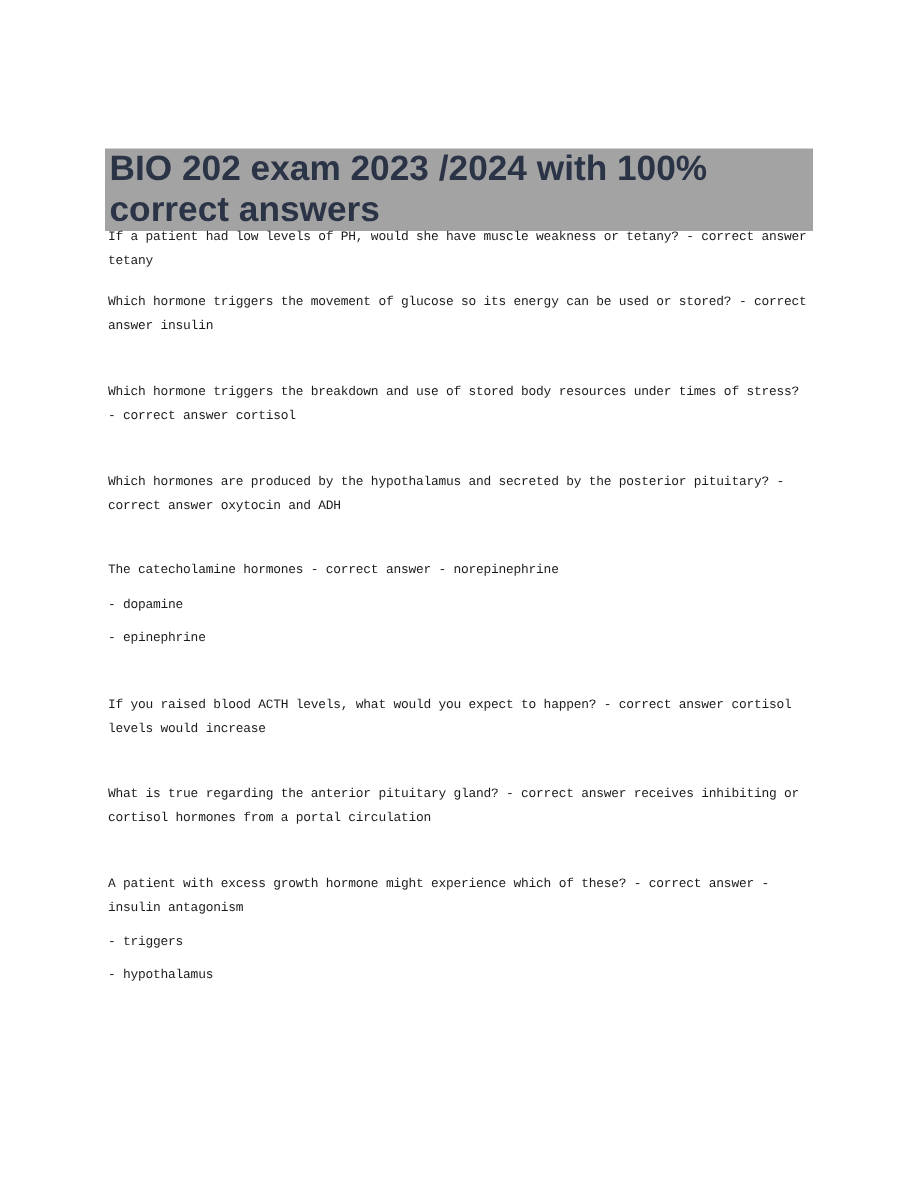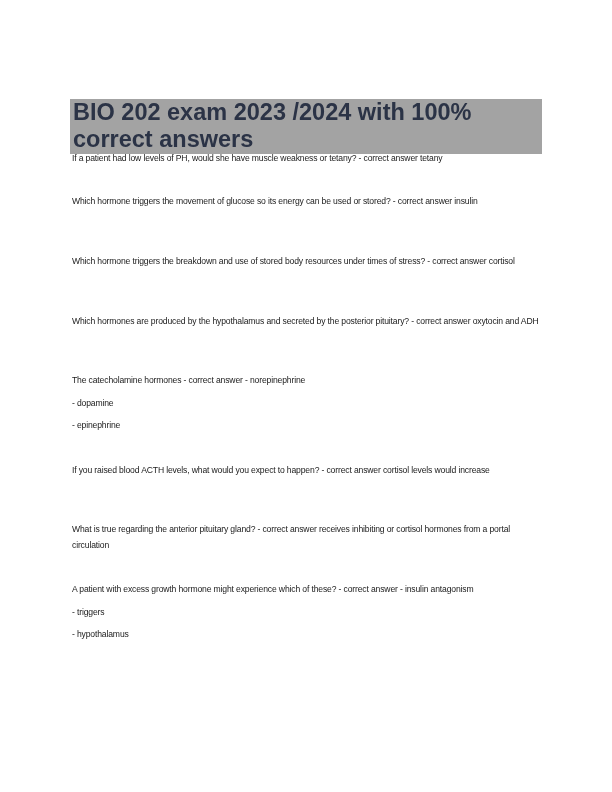--- a/index.html
+++ b/index.html
@@ -40,21 +40,21 @@
       font-weight: bold;
       font-size: 23.5px;
       line-height: 27px;
       color: #2b3346;
       width: 470px;
     }
     .qa {
       position: absolute;
       left: 72px;
       width: 470px;
-      font-family: Liberation Sans, sans-serif;
+      font-family: Liberation Mono, monospace;
       font-size: 8.6px;
       line-height: 16px;
       color: #1a1a1a;
       letter-spacing: -0.15px;
     }
     .qa p {
       margin: 0;
     }
     .qa .sub {
       margin-top: 6.5px;

